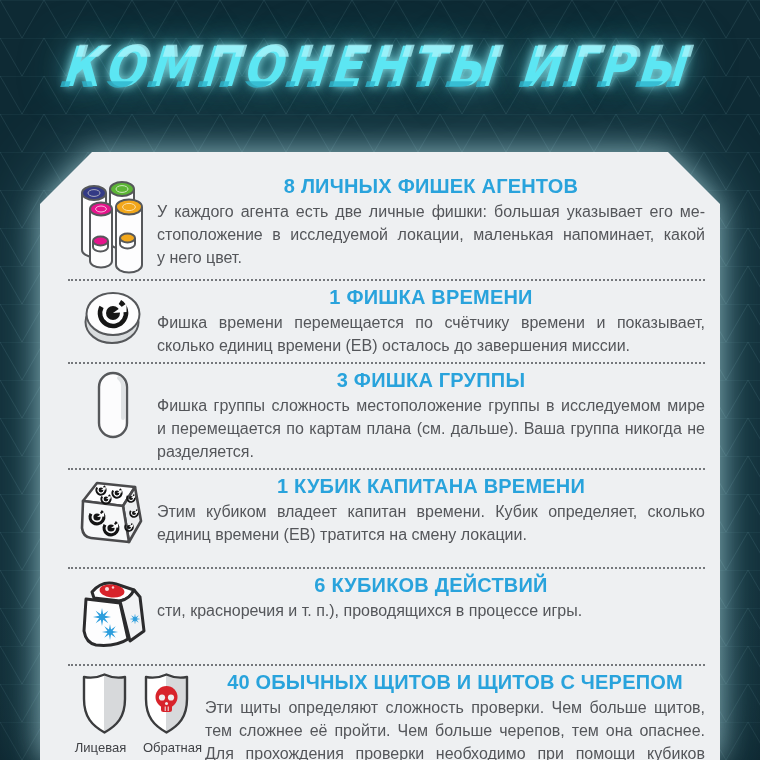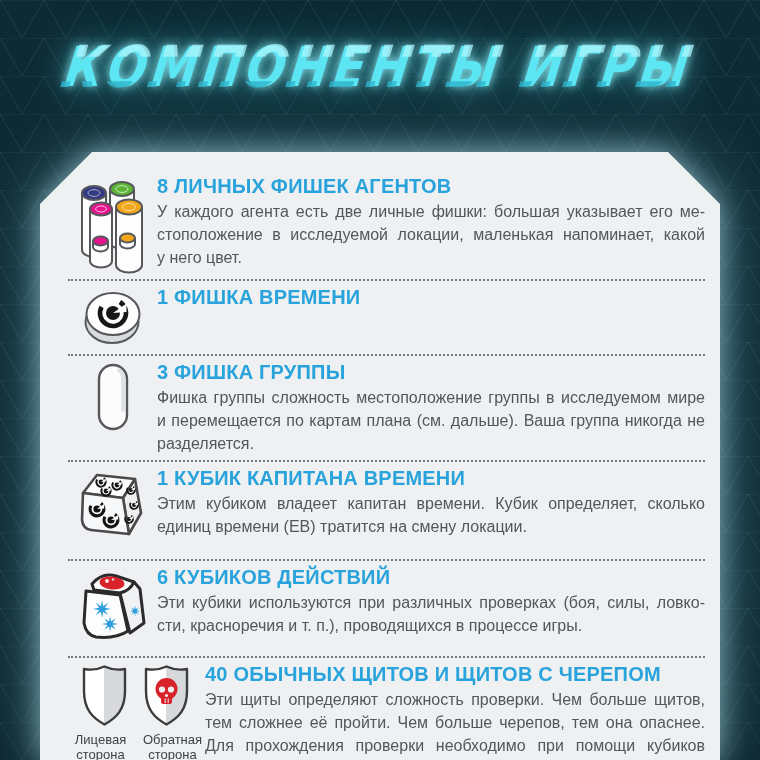--- a/index.html
+++ b/index.html
@@ -53,21 +53,21 @@
   }
   .row { display:flex; align-items:flex-start; padding:6px 0 5px 0; }
   .row.sep { border-bottom:2px dotted #74777b; }
   .icon-cell { flex:none; width:89px; display:flex; flex-direction:column; align-items:center; }
   .row.wide .icon-cell { width:137px; }
   .text-cell { flex:1; min-width:0; }
   .heading {
     margin:0 0 3px 0;
     font-family:"Liberation Sans", sans-serif;
     font-weight:700; font-size:20px; line-height:21px;
-    color:#29a3dc; letter-spacing:.2px;
+    color:#29a3dc; letter-spacing:.2px;text-align:center;
   }
   .body { margin:0; font-size:16px; line-height:23px; color:#54565a; }
   .line { display:block; }
   .line.jl { text-align:justify; text-align-last:justify; }
   .captions { display:flex; gap:12px; margin-top:4px; }
   .caption {
     width:60px; text-align:center;
     font-size:13px; line-height:15px; color:#3f4145;
   }
   .icon-holder { line-height:0; }
@@ -131,20 +131,24 @@
                   <ellipse cx="33" cy="27" rx="26.5" ry="21" fill="#fdfdfe" stroke="#56585b" stroke-width="2"></ellipse>
                   <g transform="translate(33 26)">
                     <circle r="13" fill="none" stroke="#161616" stroke-width="4.6" stroke-dasharray="60 22" transform="rotate(-58)"></circle>
                     <circle r="7" fill="#161616"></circle>
                     <path d="M0 0 L13.5 -9.5 L13.5 -1 Z" fill="#fdfdfe"></path>
                   </g>
                 </svg></span>
     </div>
     <div class="text-cell">
       <h2 class="heading">1 ФИШКА ВРЕМЕНИ</h2>
+      <p class="body">
+                <span class="line jl">Фишка времени перемещается по счётчику времени и показывает,</span>
+                <span class="line">сколько единиц времени (ЕВ) осталось до завершения миссии.</span>
+              </p>
     </div>
   </section>
 
   <section class="row sep">
     <div class="icon-cell">
       <span class="icon-holder"><svg width="36" height="70" viewBox="0 0 36 70">
                   <rect x="4" y="3" width="28" height="64" rx="14" fill="#fcfcfd" stroke="#56585b" stroke-width="2.4"></rect>
                   <path d="M24 8 a11 11 0 0 1 4 10 v30" fill="none" stroke="#dfe2e4" stroke-width="4" stroke-linecap="round"></path>
                 </svg></span>
     </div>
@@ -225,21 +229,20 @@
                   <circle cx="35" cy="14" r="2" fill="#fff" opacity=".85"></circle>
                   <circle cx="41" cy="12.5" r="1.2" fill="#fff" opacity=".8"></circle>
                   <path transform="translate(30 42) scale(1)" fill="#2d9edd" d="M9 0 L2.77 1.15 L6.36 6.36 L1.15 2.77 L0 9 L-1.15 2.77 L-6.36 6.36 L-2.77 1.15 L-9 0 L-2.77 -1.15 L-6.36 -6.36 L-1.15 -2.77 L0 -9 L1.15 -2.77 L6.36 -6.36 L2.77 -1.15 Z"></path>
                   <path transform="translate(38 57) scale(0.9)" fill="#2d9edd" d="M9 0 L2.77 1.15 L6.36 6.36 L1.15 2.77 L0 9 L-1.15 2.77 L-6.36 6.36 L-2.77 1.15 L-9 0 L-2.77 -1.15 L-6.36 -6.36 L-1.15 -2.77 L0 -9 L1.15 -2.77 L6.36 -6.36 L2.77 -1.15 Z"></path>
                   <path transform="translate(63 44) scale(0.6)" fill="#2d9edd" d="M9 0 L2.77 1.15 L6.36 6.36 L1.15 2.77 L0 9 L-1.15 2.77 L-6.36 6.36 L-2.77 1.15 L-9 0 L-2.77 -1.15 L-6.36 -6.36 L-1.15 -2.77 L0 -9 L1.15 -2.77 L6.36 -6.36 L2.77 -1.15 Z"></path>
                 </svg></span>
     </div>
     <div class="text-cell">
       <h2 class="heading">6 КУБИКОВ ДЕЙСТВИЙ</h2>
       <p class="body">
-                <span class="line jl">Эти кубики используются при различных проверках (боя, силы, ловко-</span>
                 <span class="line">сти, красноречия и т. п.), проводящихся в процессе игры.</span>
               </p>
     </div>
   </section>
 
   <section class="row wide">
     <div class="icon-cell">
       <span class="icon-holder"><svg width="112" height="64" viewBox="0 0 112 64">
                   <defs>
                     <linearGradient id="halfGrad" x1="0" y1="0" x2="1" y2="0">

